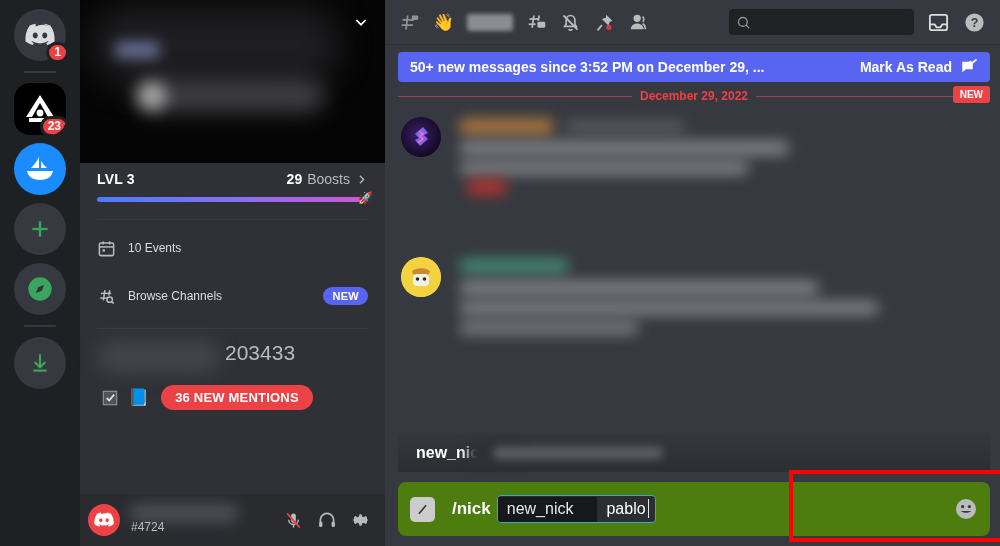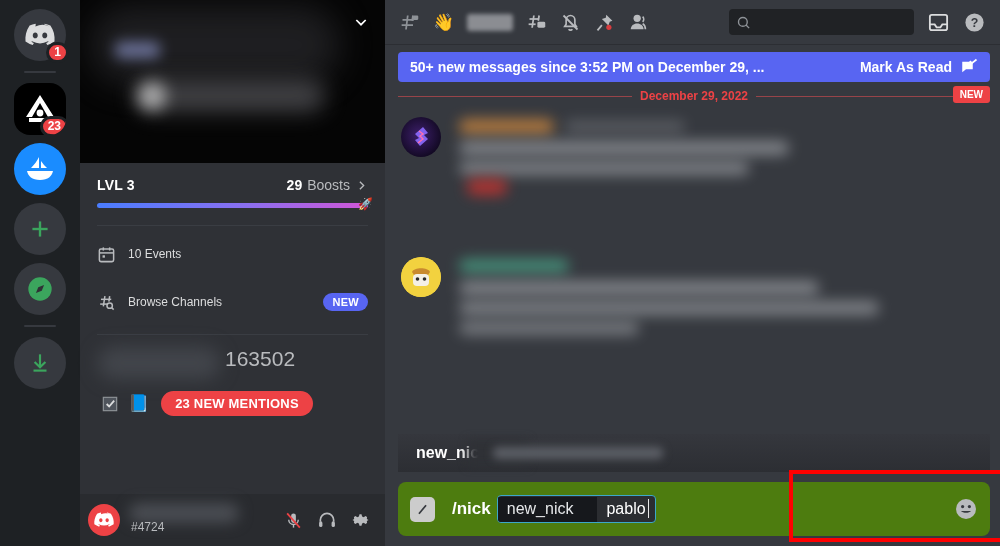--- a/index.html
+++ b/index.html
@@ -57,21 +57,21 @@
   .banner-blur4 {
     position: absolute; left: 58px; top: 82px; width: 28px; height: 28px;
     background: #cfcfcf; border-radius: 50%; filter: blur(8px); opacity: .75;
   }
   .chev {
     position: absolute; right: 16px; top: 14px; width: 16px; height: 16px;
     color: #fff;
   }
   .boost-row {
     display: flex; align-items: center; justify-content: space-between;
-    padding: 14px 17px 0 17px;
+    padding: 8px 17px 0 17px;
   }
   .lvl { color: #fff; font-size: 14px; font-weight: bold; letter-spacing: .2px; }
   .boosts { color: #b9bbbe; font-size: 14px; display: flex; align-items: center; gap: 5px; }
   .boosts b { color: #fff; }
   .boost-bar-wrap { padding: 10px 17px 0 17px; position: relative; }
   .boost-bar {
     height: 5px; border-radius: 3px;
     background: linear-gradient(90deg, #4a7dff 0%, #8b6ff0 55%, #d156d6 100%);
   }
   .boost-tip {
@@ -333,31 +333,31 @@
           <line x1="18.4" y1="18.4" x2="21" y2="21"></line>
       </svg>
       <span class="label">Browse Channels</span>
       <span class="nav-badge">NEW</span>
     </div>
 
     <div class="sb-sep2"></div>
 
     <div class="blur-row">
       <div class="blur-name"></div>
-      <div class="blur-count">163502</div>
+      <div class="blur-count">203433</div>
     </div>
 
 
     <div class="chan-row">
       <svg width="20" height="20" viewBox="0 0 24 24">
         <rect x="4" y="4" width="16" height="16" fill="#4f545c" stroke="#8e9297" stroke-width="1.4"></rect>
         <polyline points="8,12 11,15 17,8" stroke="#dcddde" stroke-width="2.2" fill="none"></polyline>
       </svg>
       <span style="font-size:17px;line-height:1">📘</span>
-      <span class="mentions-pill">23 NEW MENTIONS</span>
+      <span class="mentions-pill">36 NEW MENTIONS</span>
     </div>
 
     <div class="userbar">
       <div class="avatar-u">
         <svg width="20" height="20" viewBox="0 0 24 24" fill="#fff">
           <path d="M20.3 4.4A19 19 0 0015.6 3l-.24.5a17 17 0 014.3 1.6 14.4 14.4 0 00-11.3 0A17 17 0 018.6 3.5L8.4 3a19 19 0 00-4.7 1.4C.8 8.8.04 13 .4 17.2A19 19 0 006.2 20l.9-1.6a12.3 12.3 0 01-2-1l.5-.4a13.6 13.6 0 0012.8 0l.5.4a12.3 12.3 0 01-2 1L17.8 20a19 19 0 005.8-2.8c.4-4.8-.6-9-3.3-12.8zM8.2 14.6c-1.1 0-2-1-2-2.3s.9-2.3 2-2.3 2 1 2 2.3-.9 2.3-2 2.3zm7.6 0c-1.1 0-2-1-2-2.3s.9-2.3 2-2.3 2 1 2 2.3-.9 2.3-2 2.3z"></path>
         </svg>
       </div>
       <div class="uname-wrap">
         <div class="uname-blur"></div>

